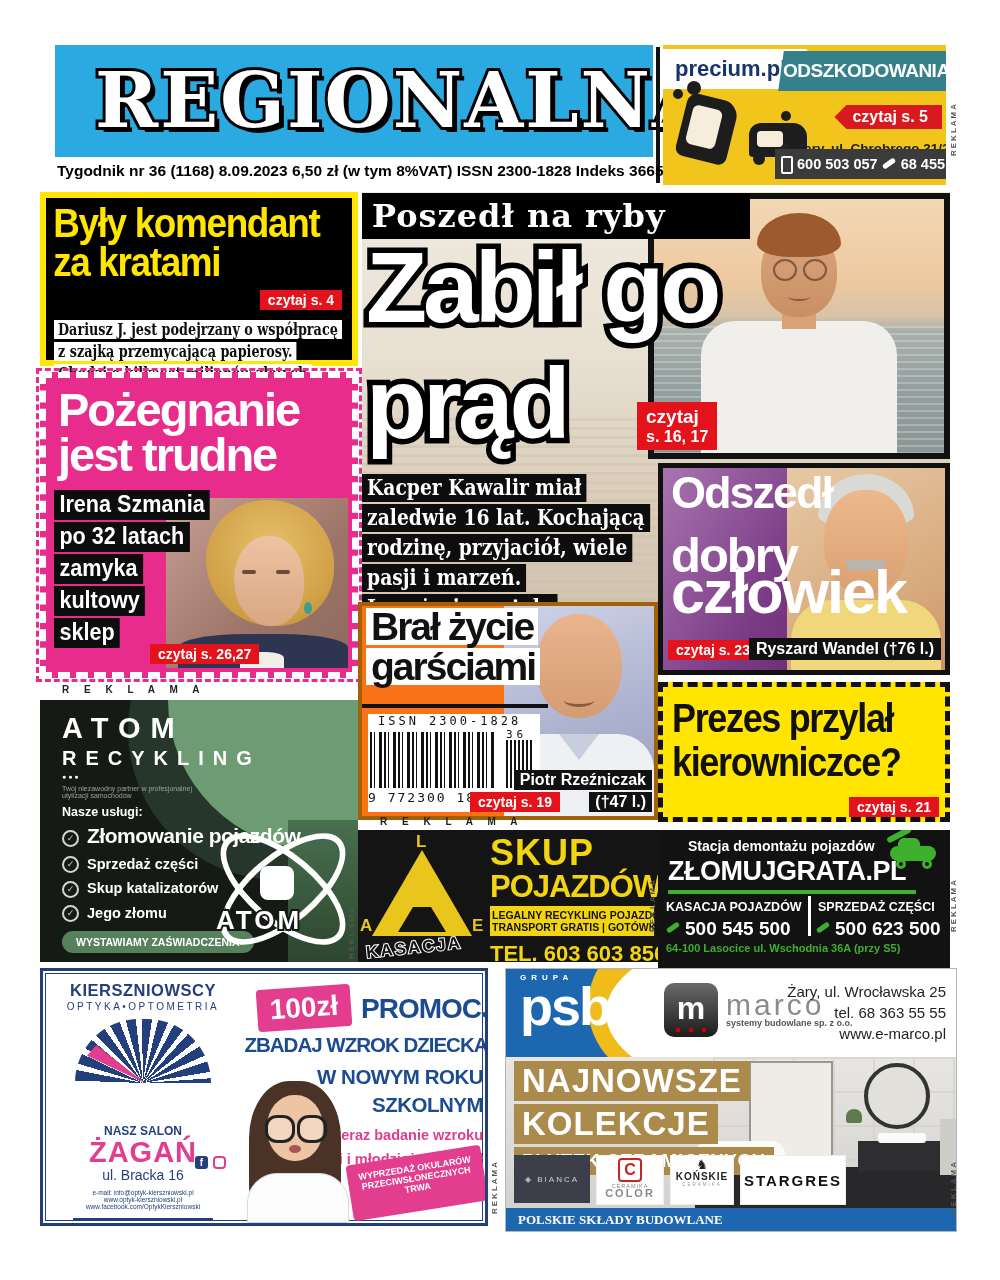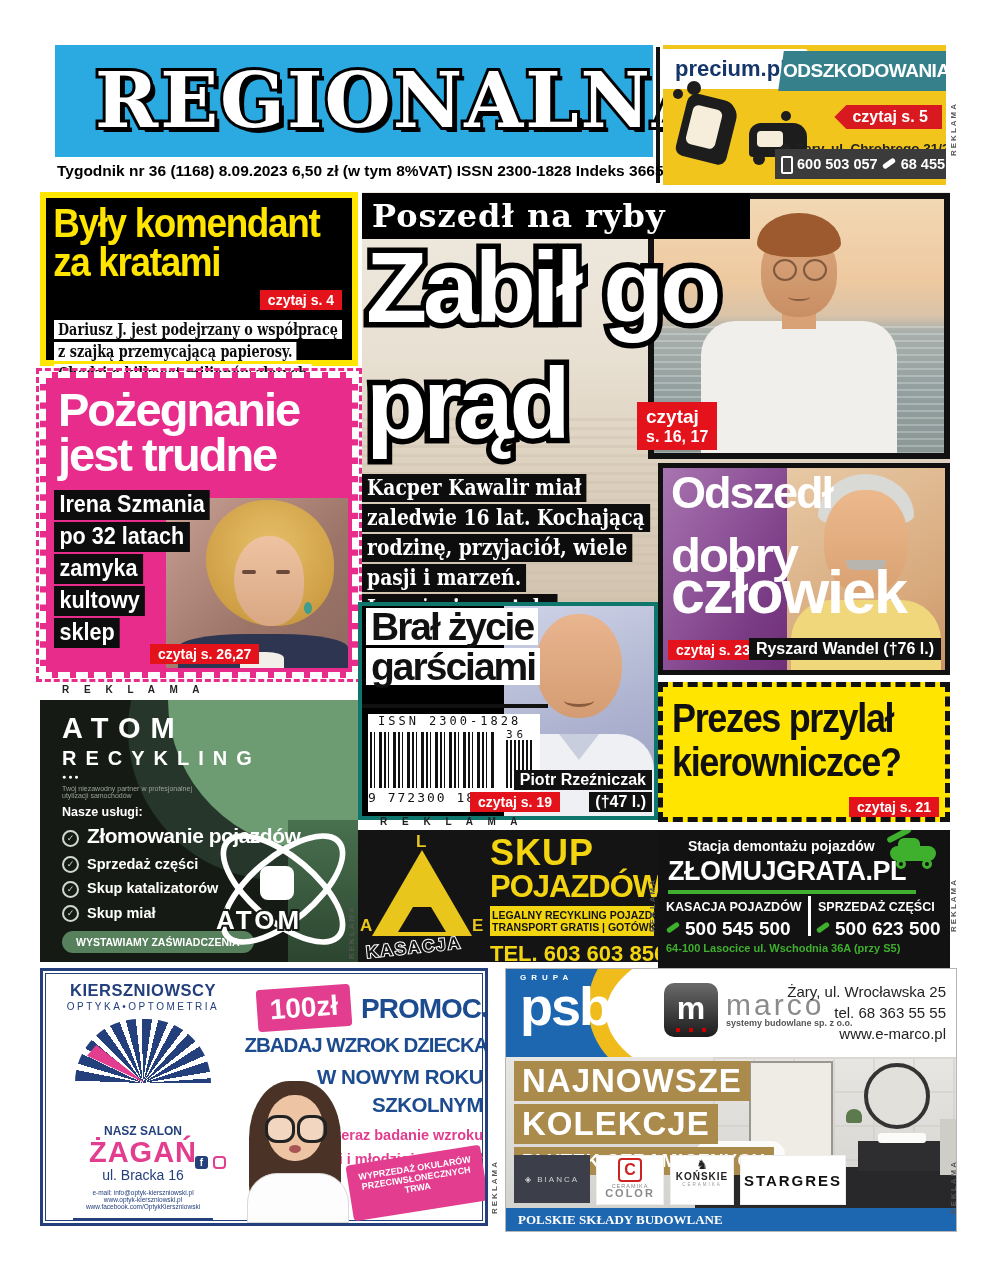--- a/index.html
+++ b/index.html
@@ -182,21 +182,21 @@
       <div class="abs" style="left:50%;bottom:0;transform:translateX(-50%);width:150px;height:70px;
                   background:#f0d77b;border-radius:40px 40px 0 0;"></div>
     </div>
     <div class="b hl" style="position:absolute;left:8px;top:4px;color:#fff;font-size:45px;letter-spacing:-2px;">Odszedł</div>
     <div class="b hl" style="position:absolute;left:8px;top:64px;color:#fff;font-size:49px;letter-spacing:-2px;">dobry</div>
     <div class="b hl" style="position:absolute;left:8px;top:96px;color:#fff;font-size:61px;letter-spacing:-2px;">człowiek</div>
     <div class="badge" style="left:5px;bottom:10px;font-size:14px;">czytaj s. 23</div>
     <div class="abs b" style="right:4px;bottom:10px;background:#111;color:#fff;font-size:16px;padding:2px 7px;white-space:nowrap;">Ryszard Wandel (†76 l.)</div>
   </div>
 
-  <div class="abs" style="left:358px;top:602px;width:300px;height:218px;background:#000000;border:4px solid #0f766e;
+  <div class="abs" style="left:358px;top:602px;width:300px;height:218px;background:#f97316;border:4px solid #a16207;
               box-sizing:border-box;overflow:hidden;">
     <div class="abs" style="right:0;top:0;width:150px;height:210px;
                 background:linear-gradient(160deg,#cfd3e8 0%,#aab0cd 60%,#9aa0c0 100%);">
       <div class="abs" style="left:50%;top:8px;transform:translateX(-50%);width:86px;height:104px;border-radius:48%;
                   background:linear-gradient(#e9b58f,#d49c72);"></div>
       <div class="abs" style="left:50%;top:88px;transform:translateX(-50%);width:30px;height:10px;
                   border-bottom:3px solid #8a5a3c;border-radius:50%;"></div>
       <div class="abs" style="left:50%;bottom:0;transform:translateX(-50%);width:150px;height:82px;
                   background:#eef0f4;border-radius:36px 36px 0 0;"></div>
       <div class="abs" style="left:50%;bottom:56px;transform:translateX(-50%);width:40px;height:26px;
@@ -244,21 +244,21 @@
       <div style="margin-top:5px;white-space:nowrap;">
         <span class="svc-ico">✓</span><span class="b" style="font-size:21px;letter-spacing:-0.5px;">Złomowanie pojazdów</span>
       </div>
       <div style="margin-top:7px;white-space:nowrap;">
         <span class="svc-ico">✓</span><span class="b" style="font-size:14.5px;">Sprzedaż części</span>
       </div>
       <div style="margin-top:6px;white-space:nowrap;">
         <span class="svc-ico">✓</span><span class="b" style="font-size:14.5px;">Skup katalizatorów</span>
       </div>
       <div style="margin-top:6px;white-space:nowrap;">
-        <span class="svc-ico">✓</span><span class="b" style="font-size:14.5px;">Skup miał</span>
+        <span class="svc-ico">✓</span><span class="b" style="font-size:14.5px;">Jego złomu</span>
       </div>
       <div class="b" style="display:inline-block;background:#57805c;border-radius:14px;padding:5px 14px;
                   font-size:10.5px;margin-top:9px;white-space:nowrap;">WYSTAWIAMY ZAŚWIADCZENIA</div>
       
       
     </div>
 
     <div class="abs" style="right:6px;bottom:4px;width:150px;height:148px;">
       <div class="abs" style="left:5px;top:44px;width:140px;height:58px;border:6px solid #fff;border-radius:50%;
                   transform:rotate(40deg);"></div>

